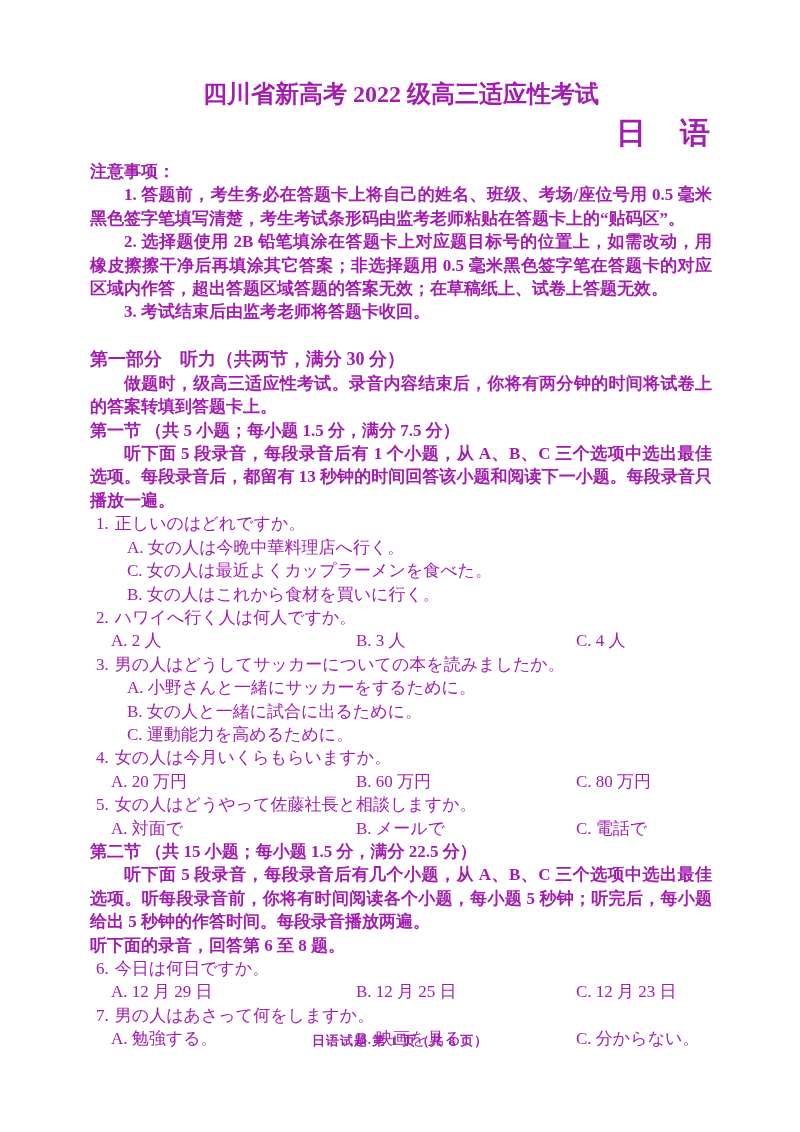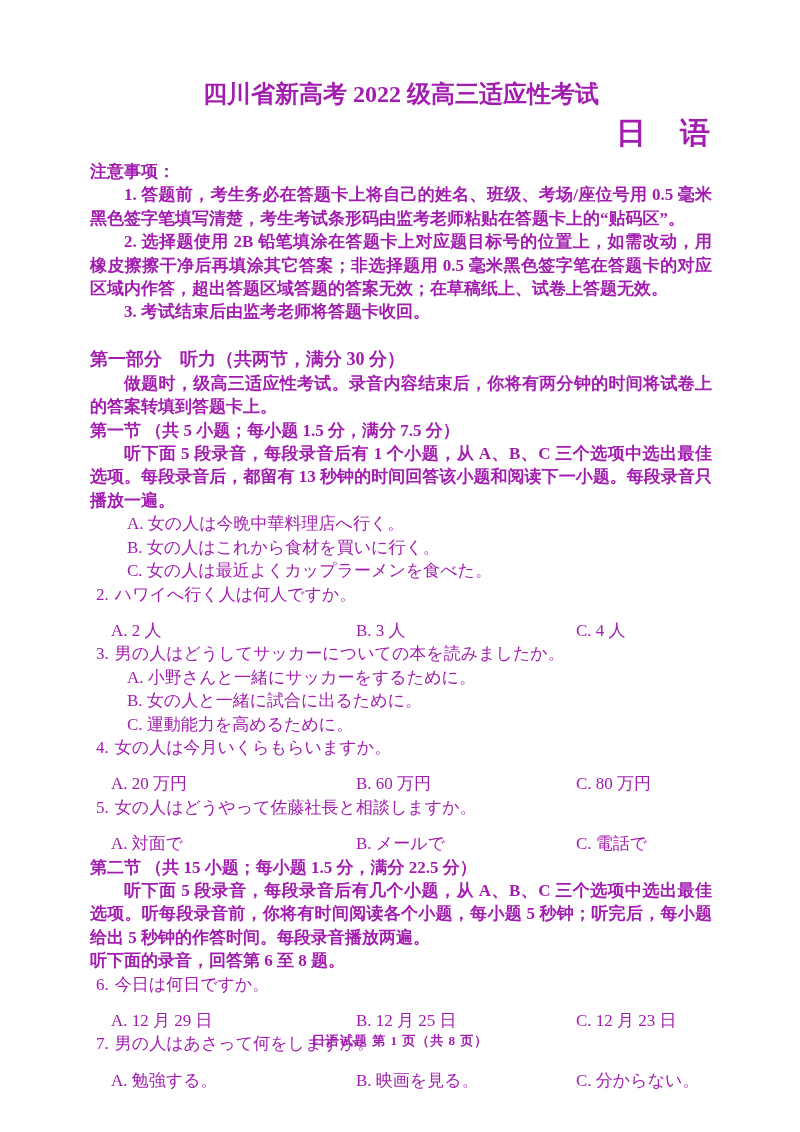--- a/index.html
+++ b/index.html
@@ -49,21 +49,21 @@
     margin-top: 23px;
   }
   .q-line { padding-left: 6px; }
   .q-num { padding-right: 6px; }
   .opt-stack { padding-left: 37px; }
   .opt-row {
     display: grid;
     grid-template-columns: 245px 220px 1fr;
     padding-left: 21px;
   }
-  .opt-cell { white-space: nowrap; margin-top: 13px; }
+  .opt-cell { white-space: nowrap; }
   .page-footer {
     position: absolute;
     left: 0;
     right: 0;
     top: 1032px;
     text-align: center;
     font-size: 13px;
     font-weight: 700;
     letter-spacing: 1px;
   }
@@ -80,23 +80,24 @@
     <div class="line cn">注意事项：</div>
     <div class="line cn indent">1. 答题前，考生务必在答题卡上将自己的姓名、班级、考场/座位号用 0.5 毫米黑色签字笔填写清楚，考生考试条形码由监考老师粘贴在答题卡上的“贴码区”。</div>
     <div class="line cn indent">2. 选择题使用 2B 铅笔填涂在答题卡上对应题目标号的位置上，如需改动，用橡皮擦擦干净后再填涂其它答案；非选择题用 0.5 毫米黑色签字笔在答题卡的对应区域内作答，超出答题区域答题的答案无效；在草稿纸上、试卷上答题无效。</div>
     <div class="line cn indent">3. 考试结束后由监考老师将答题卡收回。</div>
 
     <div class="line part-heading">第一部分　听力（共两节，满分 30 分）</div>
     <div class="line cn indent">做题时，级高三适应性考试。录音内容结束后，你将有两分钟的时间将试卷上的答案转填到答题卡上。</div>
     <div class="line cn">第一节 （共 5 小题；每小题 1.5 分，满分 7.5 分）</div>
     <div class="line cn indent">听下面 5 段录音，每段录音后有 1 个小题，从 A、B、C 三个选项中选出最佳选项。每段录音后，都留有 13 秒钟的时间回答该小题和阅读下一小题。每段录音只播放一遍。</div>
 
+    <div class="line jp q-line"><span class="q-num">1.</span><span>正しいのはどれですか。</span></div>
     <div class="line jp opt-stack">A. 女の人は今晩中華料理店へ行く。</div>
+    <div class="line jp opt-stack">C. 女の人は最近よくカップラーメンを食べた。</div>
     <div class="line jp opt-stack">B. 女の人はこれから食材を買いに行く。</div>
-    <div class="line jp opt-stack">C. 女の人は最近よくカップラーメンを食べた。</div>
 
     <div class="line jp q-line"><span class="q-num">2.</span><span>ハワイへ行く人は何人ですか。</span></div>
     <div class="line jp opt-row">
       <span class="opt-cell">A. 2 人</span>
       <span class="opt-cell">B. 3 人</span>
       <span class="opt-cell">C. 4 人</span>
     </div>
 
     <div class="line jp q-line"><span class="q-num">3.</span><span>男の人はどうしてサッカーについての本を読みましたか。</span></div>
     <div class="line jp opt-stack">A. 小野さんと一緒にサッカーをするために。</div>

